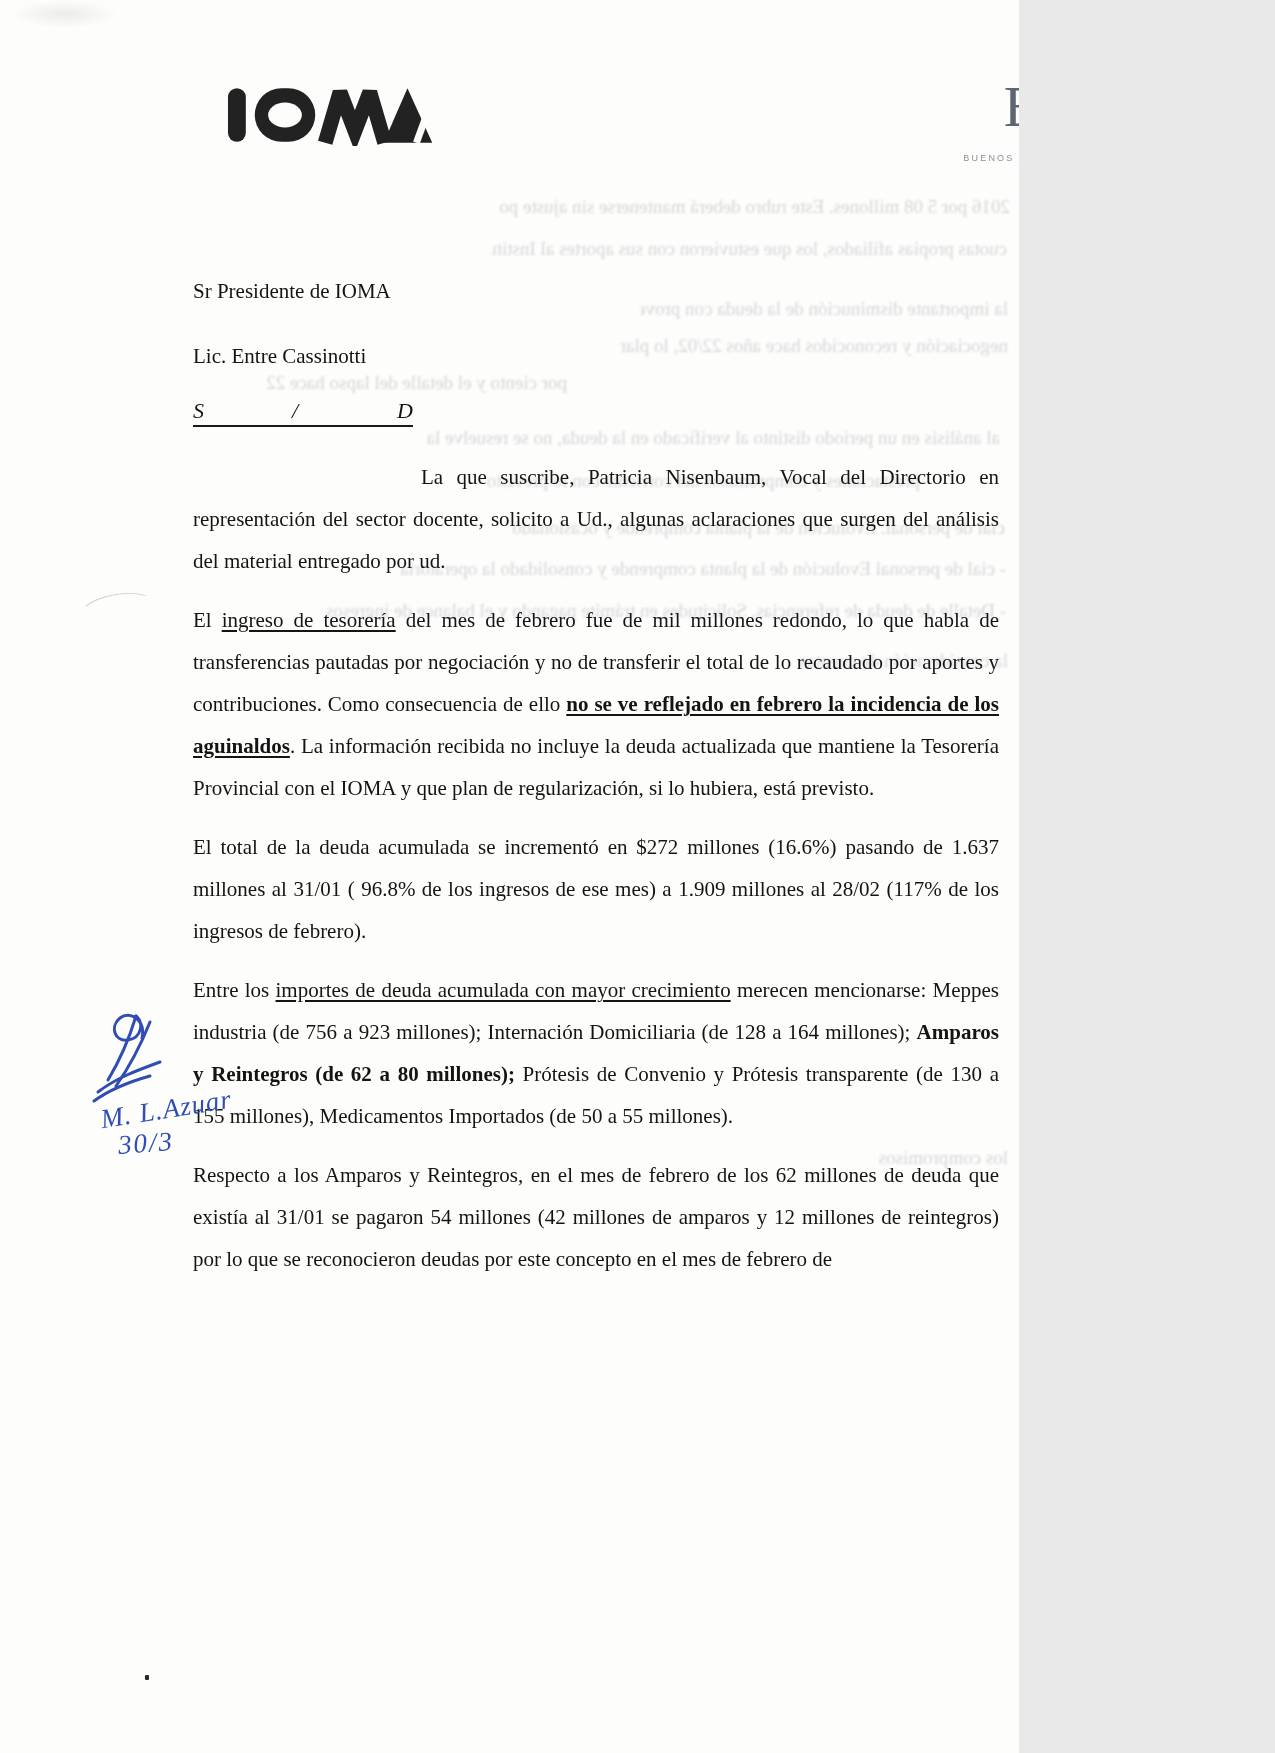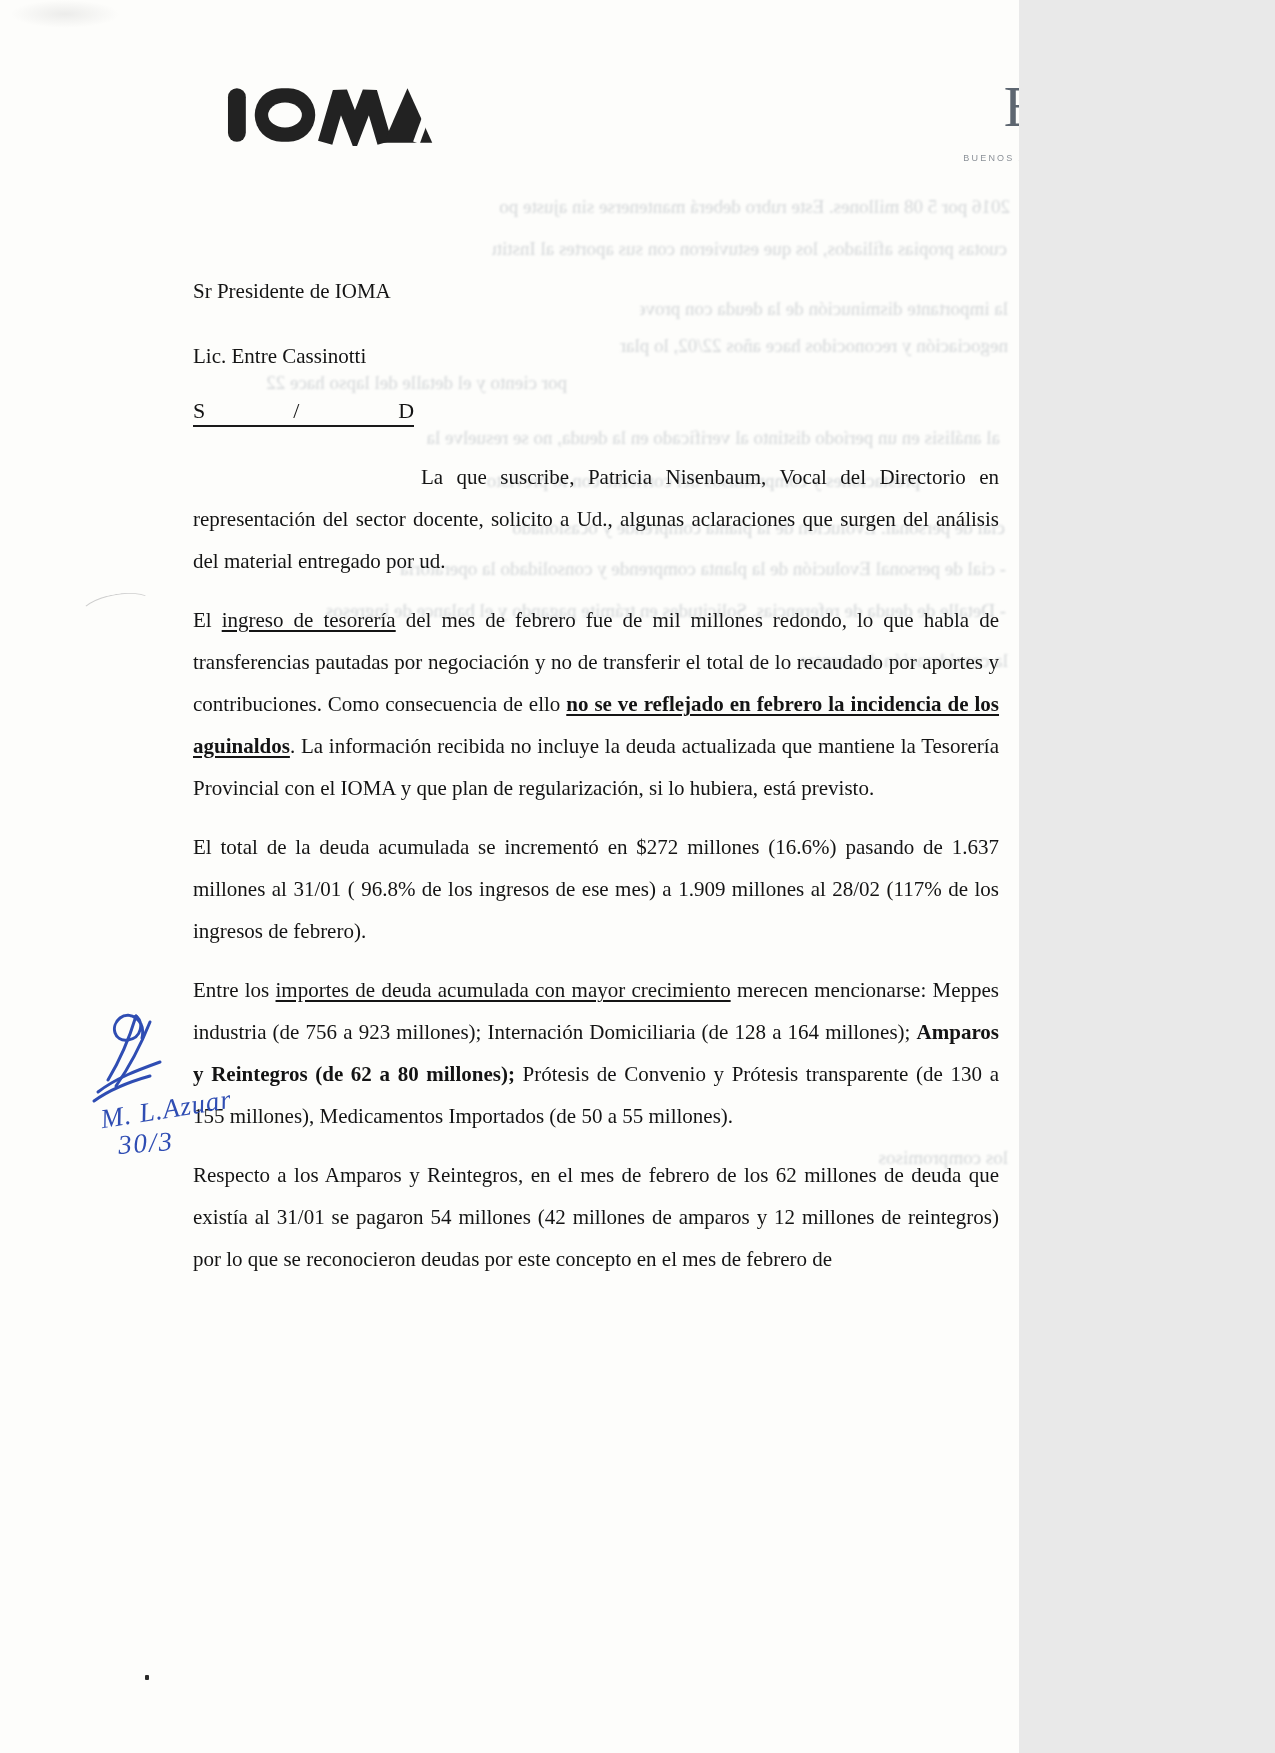--- a/index.html
+++ b/index.html
@@ -25,21 +25,21 @@
     font-size:9px;letter-spacing:2.2px;color:#8b9198;white-space:nowrap;
   }
   
   .abs{position:absolute;}
   .recipient{left:193px;font-size:21px;line-height:26px;}
   .r1{top:278px;}
   .r2{top:343px;}
   .salute{left:193px;top:398px;font-size:22px;}
   .salute-inner{
     display:inline-block;white-space:pre;
-    border-bottom:2px solid #1a1a1a;padding-bottom:1px;
+    border-bottom:2px solid #1a1a1a;padding-bottom:1px;font-style:italic;
   }
   .letter-body{
     position:absolute;left:193px;top:456px;width:806px;
     font-size:21px;line-height:42px;text-align:justify;
   }
   .letter-body p{margin:0 0 17px 0;}
   .letter-body p.indent{text-indent:228px;}
   .letter-body .b{font-weight:bold;}
   .letter-body .u{text-decoration:underline;text-decoration-thickness:1.5px;text-underline-offset:3px;}
   

